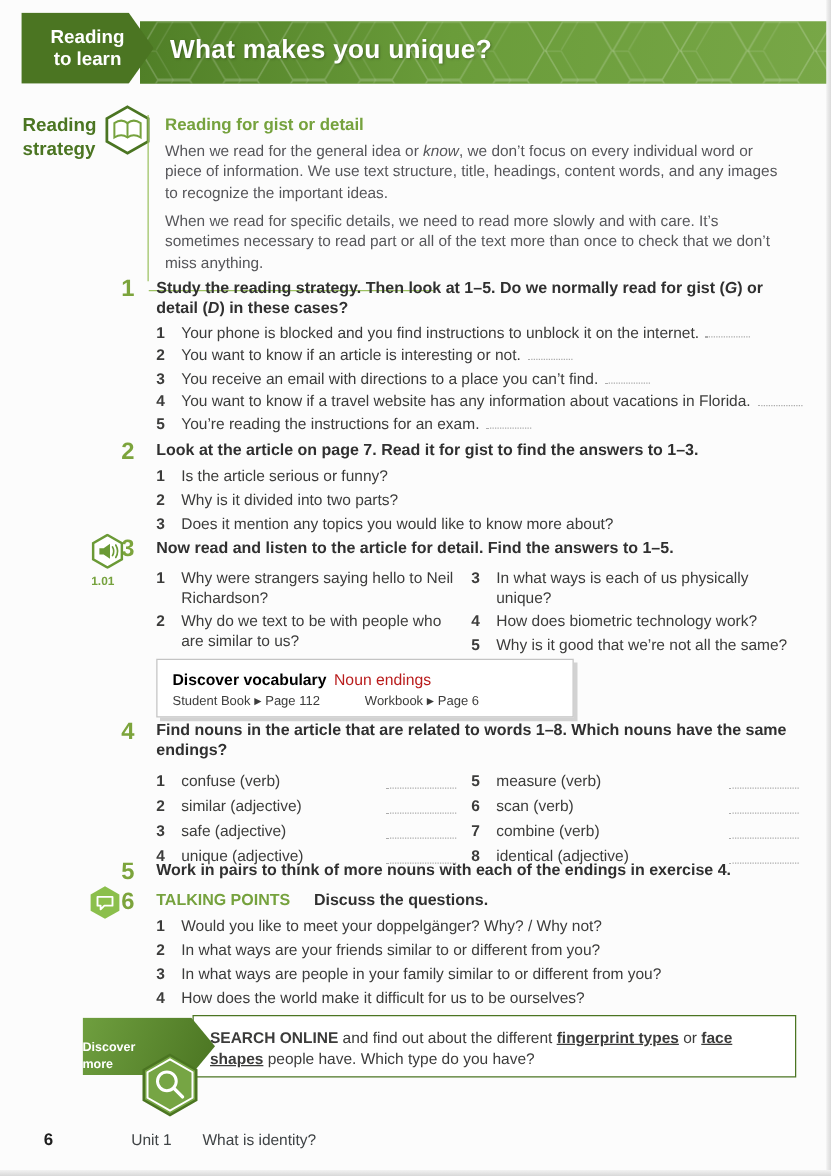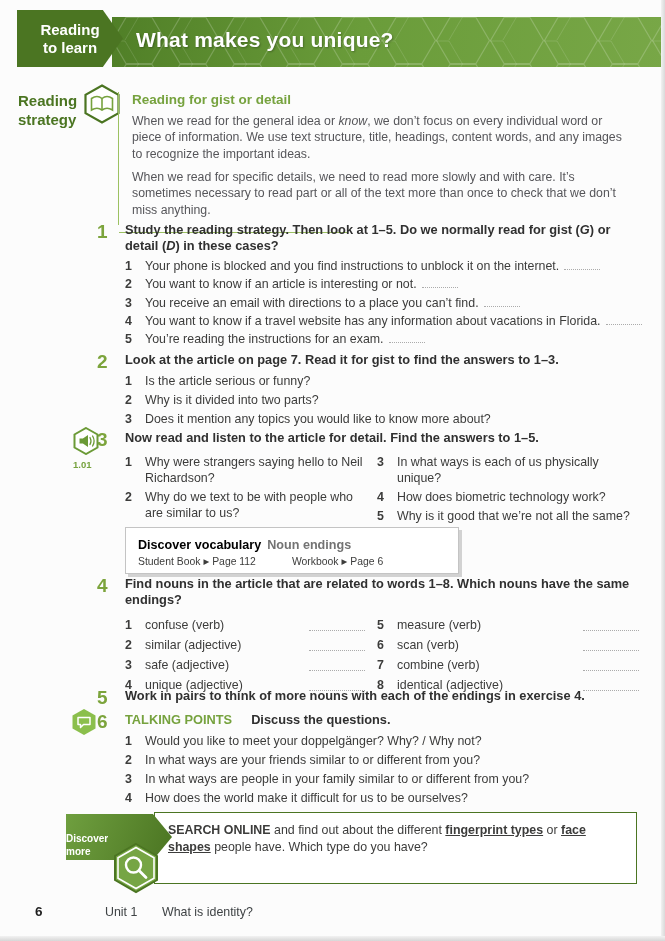--- a/index.html
+++ b/index.html
@@ -55,28 +55,28 @@
 
   
   .audio-wrap { position:absolute; left:-24px; top:-3px; width:26px; }
   .audio-label { font-size:9.5px; font-weight:700; color:#76a23e; margin-top:0; }
   .talk-icon { position:absolute; left:-26px; top:-4px; }
 
   
   .vocab { position:absolute; left:125px; top:527px; width:334px; background:#fff; box-sizing:border-box;
            border:1px solid #c4c4c4; box-shadow:3px 3px 0 #d2d2d2; padding:7px 12px 6px; }
   .vocab-title { font-size:12.6px; font-weight:700; color:#000000; }
-  .vocab-sub { font-size:12.6px; font-weight:700; color:#737373; margin-left:6px; }
+  .vocab-sub { font-size:12.6px; font-weight:400; color:#b91c1c; margin-left:6px; }
   .vocab-refs { margin-top:3px; font-size:10.4px; color:#3c3c3b; display:flex; }
   .ref { margin-right:36px; }
   .ref-arrow { font-size:7.5px; vertical-align:1px; margin:0 3px; }
 
   
   .discover { position:absolute; left:66px; right:28px; top:812px; }
-  .search-box { margin-left:88px; background:#fff; border:1.5px solid #4b7522; padding:9px 13px 26px;
+  .search-box { margin-left:88px; background:#fff; border:1.5px solid #4b7522; padding:9px 13px 4px;
                 font-size:12.4px; line-height:1.4; color:#3c3c3b; }
   .sb-bold { font-weight:700; }
   .bu { font-weight:700; text-decoration:underline; }
   .badge { position:absolute; left:0; top:2px; width:106px; height:46px; z-index:1; box-sizing:border-box;
            background:linear-gradient(110deg,#6f9f3f,#4b7522);
            clip-path:polygon(0 0, 82% 0, 100% 50%, 82% 100%, 0 100%);
            color:#fff; font-weight:700; font-size:10px; line-height:1.25; text-align:left; padding-top:19px; }
   .magnifier { position:absolute; left:46px; top:30px; z-index:2; }
 
   

